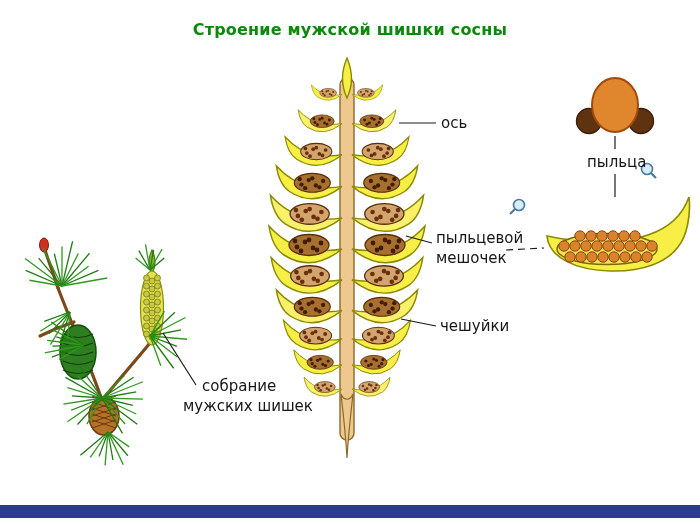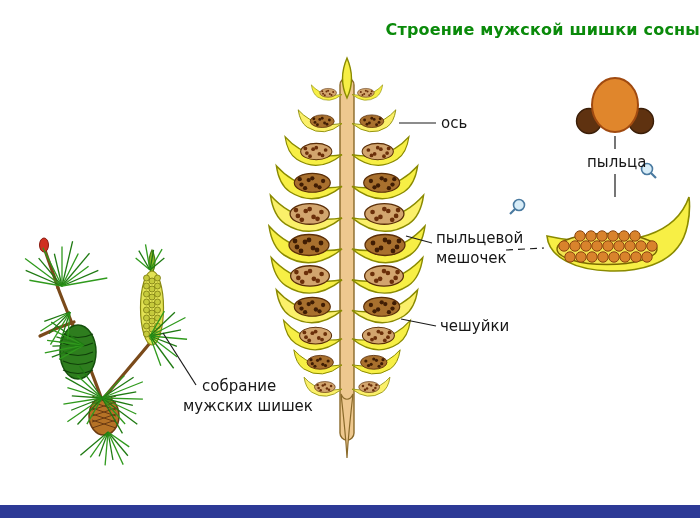--- a/index.html
+++ b/index.html
@@ -1,18 +1,18 @@
 <!DOCTYPE html>
 <html><head>
 <meta charset="utf-8">
 <style>
   html,body{margin:0;padding:0;background:#ffffff;}
   .stage{position:relative;width:700px;height:525px;background:#ffffff;overflow:hidden;
          font-family:"DejaVu Sans",sans-serif;}
-  .title{position:absolute;top:20px;left:0;right:0;text-align:right;
+  .title{position:absolute;top:20px;left:0;right:0;text-align:center;
          font-weight:bold;font-size:16px;letter-spacing:.2px;}
   svg{position:absolute;top:0;left:0;}
   .bottom-bar{position:absolute;left:0;right:0;bottom:7px;height:13px;}
   .ptr{stroke:#1a1a1a;stroke-width:1.2;}
   .dashed{stroke-dasharray:7 5;}
   text.lbl{font-family:"DejaVu Sans",sans-serif;font-size:15px;}
 </style>
 </head>
 <body>
 

